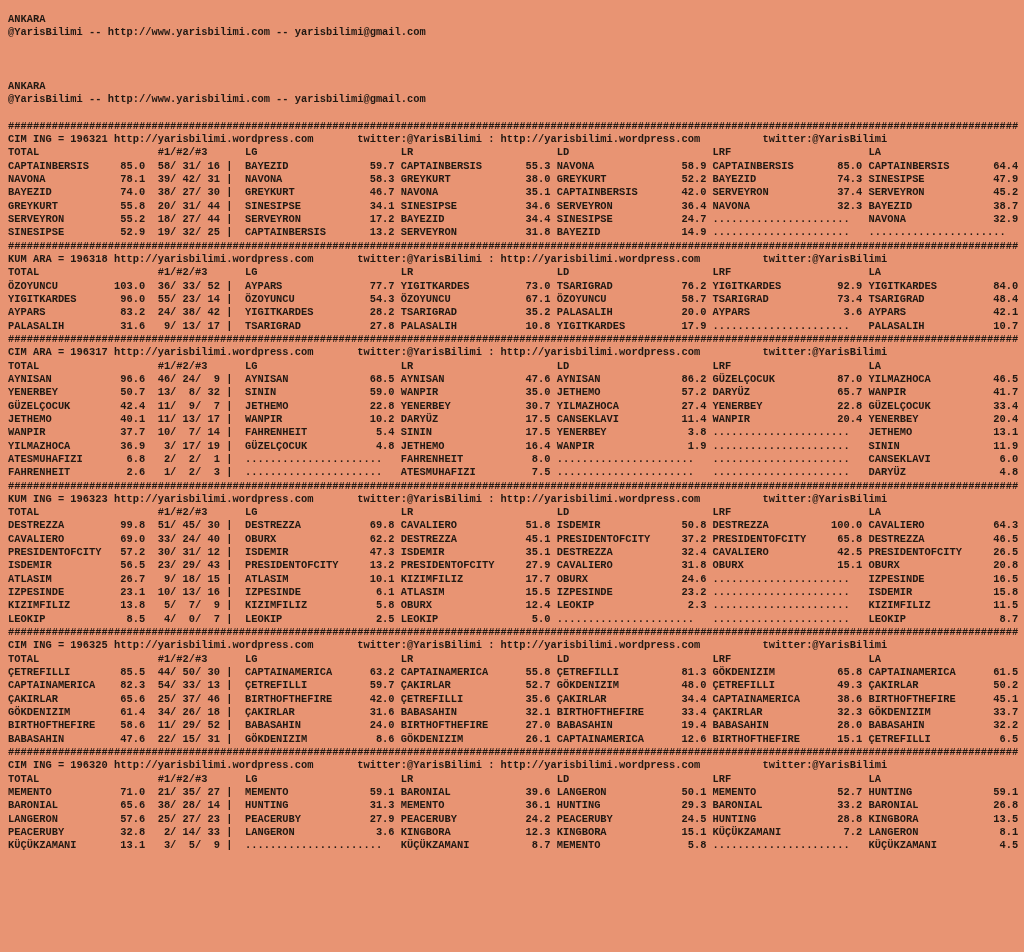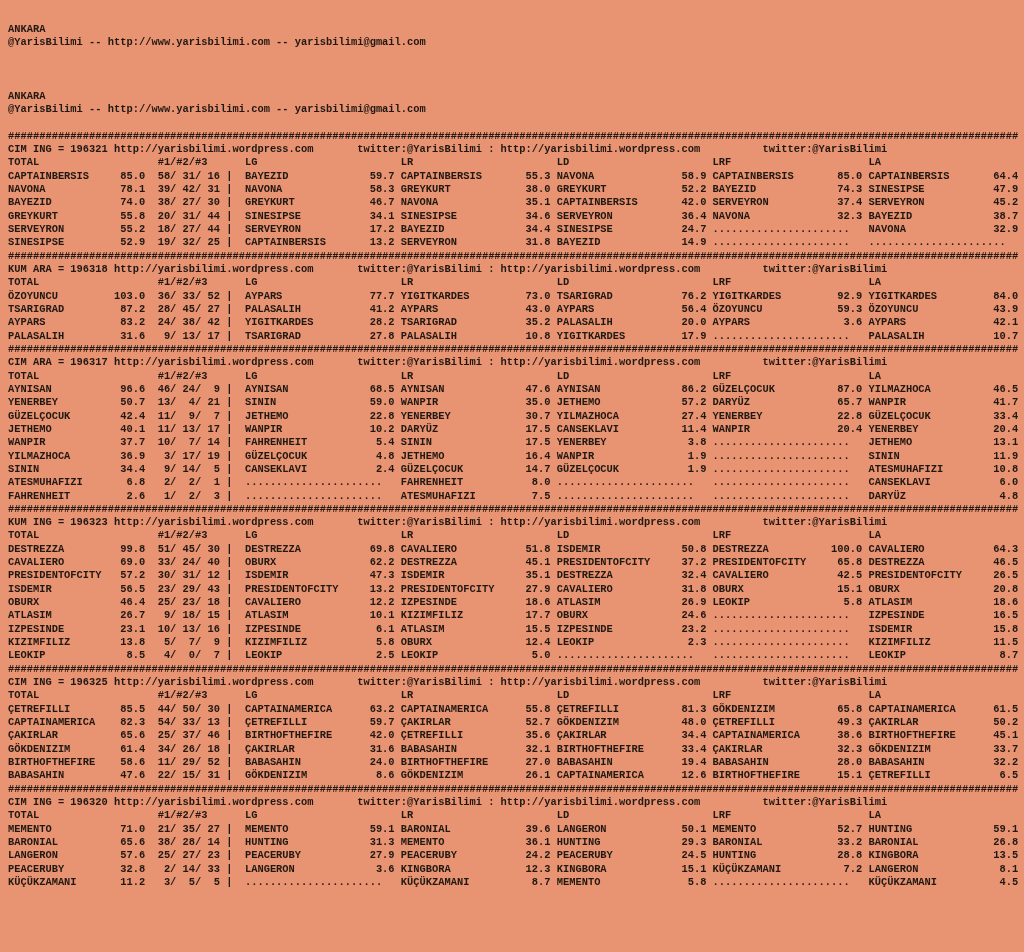--- a/index.html
+++ b/index.html
@@ -1,21 +1,21 @@
 <!DOCTYPE html>
 <html><head>
 <meta charset="utf-8">
 <style>
   html,body{margin:0;padding:0}
   body{
     width:1024px;height:952px;overflow:hidden;
     background:#e89473;
   }
   #app{
-    padding:23px 0 0 8px;
+    padding:13px 0 0 8px;
     font-family:"Liberation Mono","DejaVu Sans Mono",monospace;
     font-weight:700;
     font-size:10.4px;
     color:#211812;
   }
   .line{white-space:pre;height:13.33px;line-height:13.34px;overflow:hidden}
   .gap3{margin-top:40px}
   .gap1{margin-top:13.33px}
 </style>
 </head>
@@ -40,47 +40,45 @@
         <div class="line">BAYEZID           74.0  38/ 27/ 30 |  GREYKURT            46.7 NAVONA              35.1 CAPTAINBERSIS       42.0 SERVEYRON           37.4 SERVEYRON           45.2</div>
         <div class="line">GREYKURT          55.8  20/ 31/ 44 |  SINESIPSE           34.1 SINESIPSE           34.6 SERVEYRON           36.4 NAVONA              32.3 BAYEZID             38.7</div>
         <div class="line">SERVEYRON         55.2  18/ 27/ 44 |  SERVEYRON           17.2 BAYEZID             34.4 SINESIPSE           24.7 ......................   NAVONA              32.9</div>
         <div class="line">SINESIPSE         52.9  19/ 32/ 25 |  CAPTAINBERSIS       13.2 SERVEYRON           31.8 BAYEZID             14.9 ......................   ......................  </div>
       </div>
       <div>
         <div class="line">##################################################################################################################################################################</div>
         <div class="line">KUM ARA = 196318 http://yarisbilimi.wordpress.com       twitter:@YarisBilimi : http://yarisbilimi.wordpress.com          twitter:@YarisBilimi</div>
         <div class="line">TOTAL                   #1/#2/#3      LG                       LR                       LD                       LRF                      LA                      </div>
         <div class="line">ÖZOYUNCU         103.0  36/ 33/ 52 |  AYPARS              77.7 YIGITKARDES         73.0 TSARIGRAD           76.2 YIGITKARDES         92.9 YIGITKARDES         84.0</div>
-        <div class="line">TSARIGRAD         87.2  28/ 45/ 27 |  PALASALIH           41.2 AYPARS              43.0 AYPARS              56.4 ÖZOYUNCU            59.3 ÖZOYUNCU            43.9</div>
+        <div class="line">YIGITKARDES       96.0  55/ 23/ 14 |  ÖZOYUNCU            54.3 ÖZOYUNCU            67.1 ÖZOYUNCU            58.7 TSARIGRAD           73.4 TSARIGRAD           48.4</div>
         <div class="line">AYPARS            83.2  24/ 38/ 42 |  YIGITKARDES         28.2 TSARIGRAD           35.2 PALASALIH           20.0 AYPARS               3.6 AYPARS              42.1</div>
         <div class="line">PALASALIH         31.6   9/ 13/ 17 |  TSARIGRAD           27.8 PALASALIH           10.8 YIGITKARDES         17.9 ......................   PALASALIH           10.7</div>
       </div>
       <div>
         <div class="line">##################################################################################################################################################################</div>
         <div class="line">CIM ARA = 196317 http://yarisbilimi.wordpress.com       twitter:@YarisBilimi : http://yarisbilimi.wordpress.com          twitter:@YarisBilimi</div>
         <div class="line">TOTAL                   #1/#2/#3      LG                       LR                       LD                       LRF                      LA                      </div>
         <div class="line">AYNISAN           96.6  46/ 24/  9 |  AYNISAN             68.5 AYNISAN             47.6 AYNISAN             86.2 GÜZELÇOCUK          87.0 YILMAZHOCA          46.5</div>
-        <div class="line">YENERBEY          50.7  13/  4/ 21 |  SININ               59.0 WANPIR              35.0 JETHEMO             57.2 DARYÜZ              65.7 WANPIR              41.7</div>
+        <div class="line">YENERBEY          50.7  13/  8/ 32 |  SININ               59.0 WANPIR              35.0 JETHEMO             57.2 DARYÜZ              65.7 WANPIR              41.7</div>
         <div class="line">GÜZELÇOCUK        42.4  11/  9/  7 |  JETHEMO             22.8 YENERBEY            30.7 YILMAZHOCA          27.4 YENERBEY            22.8 GÜZELÇOCUK          33.4</div>
         <div class="line">JETHEMO           40.1  11/ 13/ 17 |  WANPIR              10.2 DARYÜZ              17.5 CANSEKLAVI          11.4 WANPIR              20.4 YENERBEY            20.4</div>
         <div class="line">WANPIR            37.7  10/  7/ 14 |  FAHRENHEIT           5.4 SININ               17.5 YENERBEY             3.8 ......................   JETHEMO             13.1</div>
         <div class="line">YILMAZHOCA        36.9   3/ 17/ 19 |  GÜZELÇOCUK           4.8 JETHEMO             16.4 WANPIR               1.9 ......................   SININ               11.9</div>
-        <div class="line">SININ             34.4   9/ 14/  5 |  CANSEKLAVI           2.4 GÜZELÇOCUK          14.7 GÜZELÇOCUK           1.9 ......................   ATESMUHAFIZI        10.8</div>
         <div class="line">ATESMUHAFIZI       6.8   2/  2/  1 |  ......................   FAHRENHEIT           8.0 ......................   ......................   CANSEKLAVI           6.0</div>
         <div class="line">FAHRENHEIT         2.6   1/  2/  3 |  ......................   ATESMUHAFIZI         7.5 ......................   ......................   DARYÜZ               4.8</div>
       </div>
       <div>
         <div class="line">##################################################################################################################################################################</div>
         <div class="line">KUM ING = 196323 http://yarisbilimi.wordpress.com       twitter:@YarisBilimi : http://yarisbilimi.wordpress.com          twitter:@YarisBilimi</div>
         <div class="line">TOTAL                   #1/#2/#3      LG                       LR                       LD                       LRF                      LA                      </div>
         <div class="line">DESTREZZA         99.8  51/ 45/ 30 |  DESTREZZA           69.8 CAVALIERO           51.8 ISDEMIR             50.8 DESTREZZA          100.0 CAVALIERO           64.3</div>
         <div class="line">CAVALIERO         69.0  33/ 24/ 40 |  OBURX               62.2 DESTREZZA           45.1 PRESIDENTOFCITY     37.2 PRESIDENTOFCITY     65.8 DESTREZZA           46.5</div>
         <div class="line">PRESIDENTOFCITY   57.2  30/ 31/ 12 |  ISDEMIR             47.3 ISDEMIR             35.1 DESTREZZA           32.4 CAVALIERO           42.5 PRESIDENTOFCITY     26.5</div>
         <div class="line">ISDEMIR           56.5  23/ 29/ 43 |  PRESIDENTOFCITY     13.2 PRESIDENTOFCITY     27.9 CAVALIERO           31.8 OBURX               15.1 OBURX               20.8</div>
-        <div class="line">OBURX             46.4  25/ 23/ 18 |  CAVALIERO           12.2 IZPESINDE           18.6 ATLASIM             26.9 LEOKIP               5.8 ATLASIM             18.6</div>
         <div class="line">ATLASIM           26.7   9/ 18/ 15 |  ATLASIM             10.1 KIZIMFILIZ          17.7 OBURX               24.6 ......................   IZPESINDE           16.5</div>
         <div class="line">IZPESINDE         23.1  10/ 13/ 16 |  IZPESINDE            6.1 ATLASIM             15.5 IZPESINDE           23.2 ......................   ISDEMIR             15.8</div>
         <div class="line">KIZIMFILIZ        13.8   5/  7/  9 |  KIZIMFILIZ           5.8 OBURX               12.4 LEOKIP               2.3 ......................   KIZIMFILIZ          11.5</div>
         <div class="line">LEOKIP             8.5   4/  0/  7 |  LEOKIP               2.5 LEOKIP               5.0 ......................   ......................   LEOKIP               8.7</div>
       </div>
       <div>
         <div class="line">##################################################################################################################################################################</div>
         <div class="line">CIM ING = 196325 http://yarisbilimi.wordpress.com       twitter:@YarisBilimi : http://yarisbilimi.wordpress.com          twitter:@YarisBilimi</div>
         <div class="line">TOTAL                   #1/#2/#3      LG                       LR                       LD                       LRF                      LA                      </div>
         <div class="line">ÇETREFILLI        85.5  44/ 50/ 30 |  CAPTAINAMERICA      63.2 CAPTAINAMERICA      55.8 ÇETREFILLI          81.3 GÖKDENIZIM          65.8 CAPTAINAMERICA      61.5</div>
@@ -91,16 +89,16 @@
         <div class="line">BABASAHIN         47.6  22/ 15/ 31 |  GÖKDENIZIM           8.6 GÖKDENIZIM          26.1 CAPTAINAMERICA      12.6 BIRTHOFTHEFIRE      15.1 ÇETREFILLI           6.5</div>
       </div>
       <div>
         <div class="line">##################################################################################################################################################################</div>
         <div class="line">CIM ING = 196320 http://yarisbilimi.wordpress.com       twitter:@YarisBilimi : http://yarisbilimi.wordpress.com          twitter:@YarisBilimi</div>
         <div class="line">TOTAL                   #1/#2/#3      LG                       LR                       LD                       LRF                      LA                      </div>
         <div class="line">MEMENTO           71.0  21/ 35/ 27 |  MEMENTO             59.1 BARONIAL            39.6 LANGERON            50.1 MEMENTO             52.7 HUNTING             59.1</div>
         <div class="line">BARONIAL          65.6  38/ 28/ 14 |  HUNTING             31.3 MEMENTO             36.1 HUNTING             29.3 BARONIAL            33.2 BARONIAL            26.8</div>
         <div class="line">LANGERON          57.6  25/ 27/ 23 |  PEACERUBY           27.9 PEACERUBY           24.2 PEACERUBY           24.5 HUNTING             28.8 KINGBORA            13.5</div>
         <div class="line">PEACERUBY         32.8   2/ 14/ 33 |  LANGERON             3.6 KINGBORA            12.3 KINGBORA            15.1 KÜÇÜKZAMANI          7.2 LANGERON             8.1</div>
-        <div class="line">KÜÇÜKZAMANI       11.2   3/  5/  5 |  ......................   KÜÇÜKZAMANI          8.7 MEMENTO              5.8 ......................   KÜÇÜKZAMANI          4.5</div>
+        <div class="line">KÜÇÜKZAMANI       13.1   3/  5/  9 |  ......................   KÜÇÜKZAMANI          8.7 MEMENTO              5.8 ......................   KÜÇÜKZAMANI          4.5</div>
       </div>
     </div>
 </div>
 
 </body></html>

